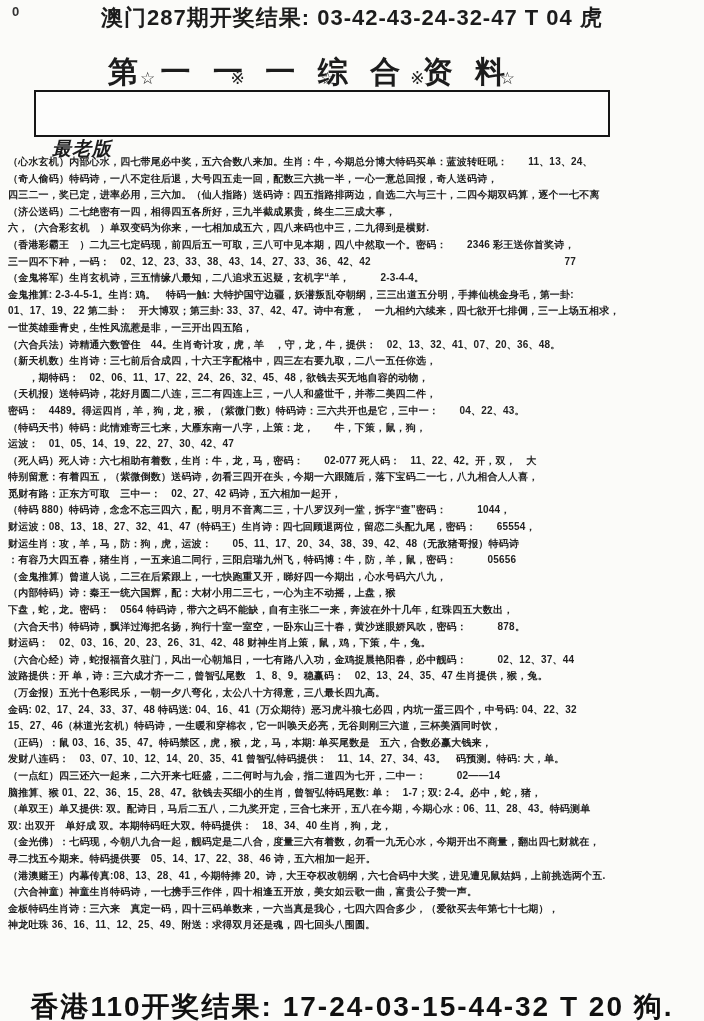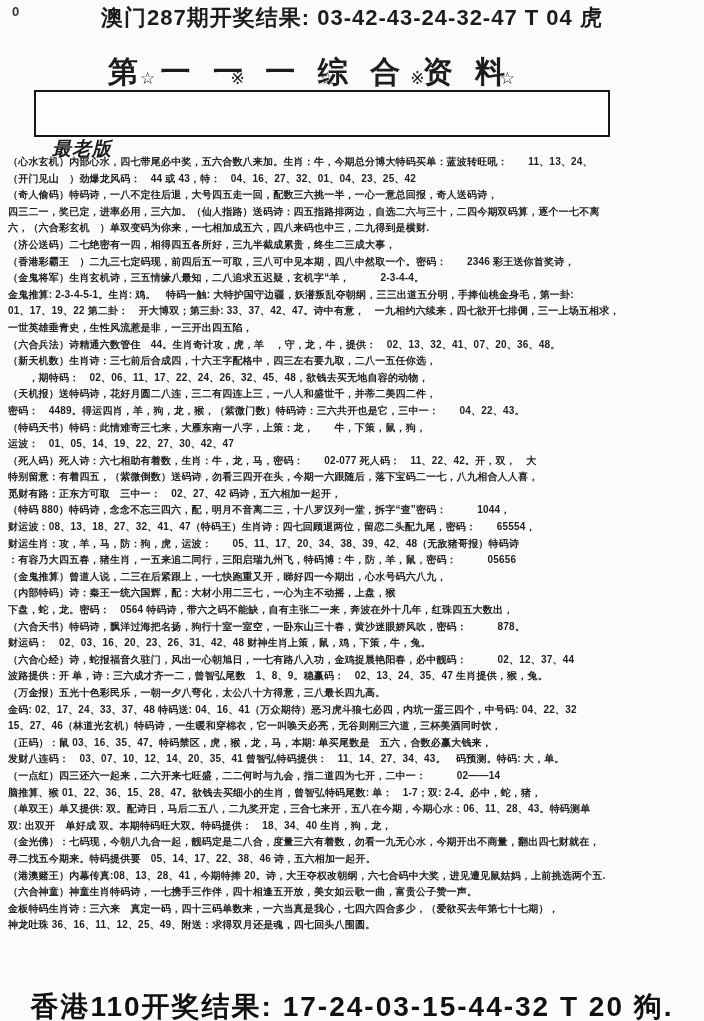--- a/index.html
+++ b/index.html
@@ -70,26 +70,26 @@
       <span>※</span>
       <span>☆</span>
     </div>
 
   <div class="empty-box"></div>
 
   <div class="section-heading">最老版</div>
 
   <div class="body-lines">
       <div class="text-line">（心水玄机）内部心水，四七带尾必中奖，五六合数八来加。生肖：牛，今期总分博大特码买单：蓝波转旺吼：　　11、13、24、</div>
-      <div class="text-line">（开门见山　）劲爆龙风码：　44 或 43，特：　04、16、27、32、01、04、23、25、42</div>
       <div class="text-line">（奇人偷码）特码诗，一八不定往后退，大号四五走一回，配数三六挑一半，一心一意总回报，奇人送码诗，</div>
       <div class="text-line">四三二一，奖已定，进率必用，三六加。（仙人指路）送码诗：四五指路排两边，自选二六与三十，二四今期双码算，逐个一七不离</div>
+      <div class="text-line">（济公送码）二七绝密有一四，相得四五各所好，三九半截成累贵，终生二三成大事，</div>
       <div class="text-line">六，（六合彩玄机　）单双变码为你来，一七相加成五六，四八来码也中三，二九得到是横财.</div>
-      <div class="text-line">（济公送码）二七绝密有一四，相得四五各所好，三九半截成累贵，终生二三成大事，</div>
       <div class="text-line">（香港彩霸王　）二九三七定码现，前四后五一可取，三八可中见本期，四八中然取一个。密码：　　2346 彩王送你首奖诗，</div>
+      <div class="text-line">三一四不下种，一码：　02、12、23、33、38、43、14、27、33、36、42、42　　　　　　　　　　　　　　　　　　　77</div>
       <div class="text-line">（金鬼将军）生肖玄机诗，三五情缘八最知，二八追求五迟疑，玄机字“羊，　　　2-3-4-4。</div>
       <div class="text-line">金鬼推算: 2-3-4-5-1。生肖: 鸡。　特码一触: 大特护国守边疆，妖潜叛乱夺朝纲，三三出道五分明，手捧仙桃金身毛，第一卦:</div>
       <div class="text-line">01、17、19、22 第二卦：　开大博双；第三卦: 33、37、42、47。诗中有意，　一九相约六续来，四七欲开七排倜，三一上场五相求，</div>
       <div class="text-line">一世英雄垂青史，生性风流惹是非，一三开出四五陷，</div>
       <div class="text-line">（六合兵法）诗精通六数管住　44。生肖奇计攻，虎，羊　，守，龙，牛，提供：　02、13、32、41、07、20、36、48。</div>
       <div class="text-line">（新天机数）生肖诗：三七前后合成四，十六王字配格中，四三左右要九取，二八一五任你选，</div>
       <div class="text-line">　　，期特码：　02、06、11、17、22、24、26、32、45、48，欲钱去买无地自容的动物，</div>
       <div class="text-line">（天机报）送特码诗，花好月圆二八连，三二有四连上三，一八人和盛世千，并蒂二美四二件，</div>
       <div class="text-line">密码：　4489。得运四肖，羊，狗，龙，猴，（紫微门数）特码诗：三六共开也是它，三中一：　　04、22、43。</div>
       <div class="text-line">（特码天书）特码：此情难寄三七来，大雁东南一八字，上策：龙，　　牛，下策，鼠，狗，</div>

